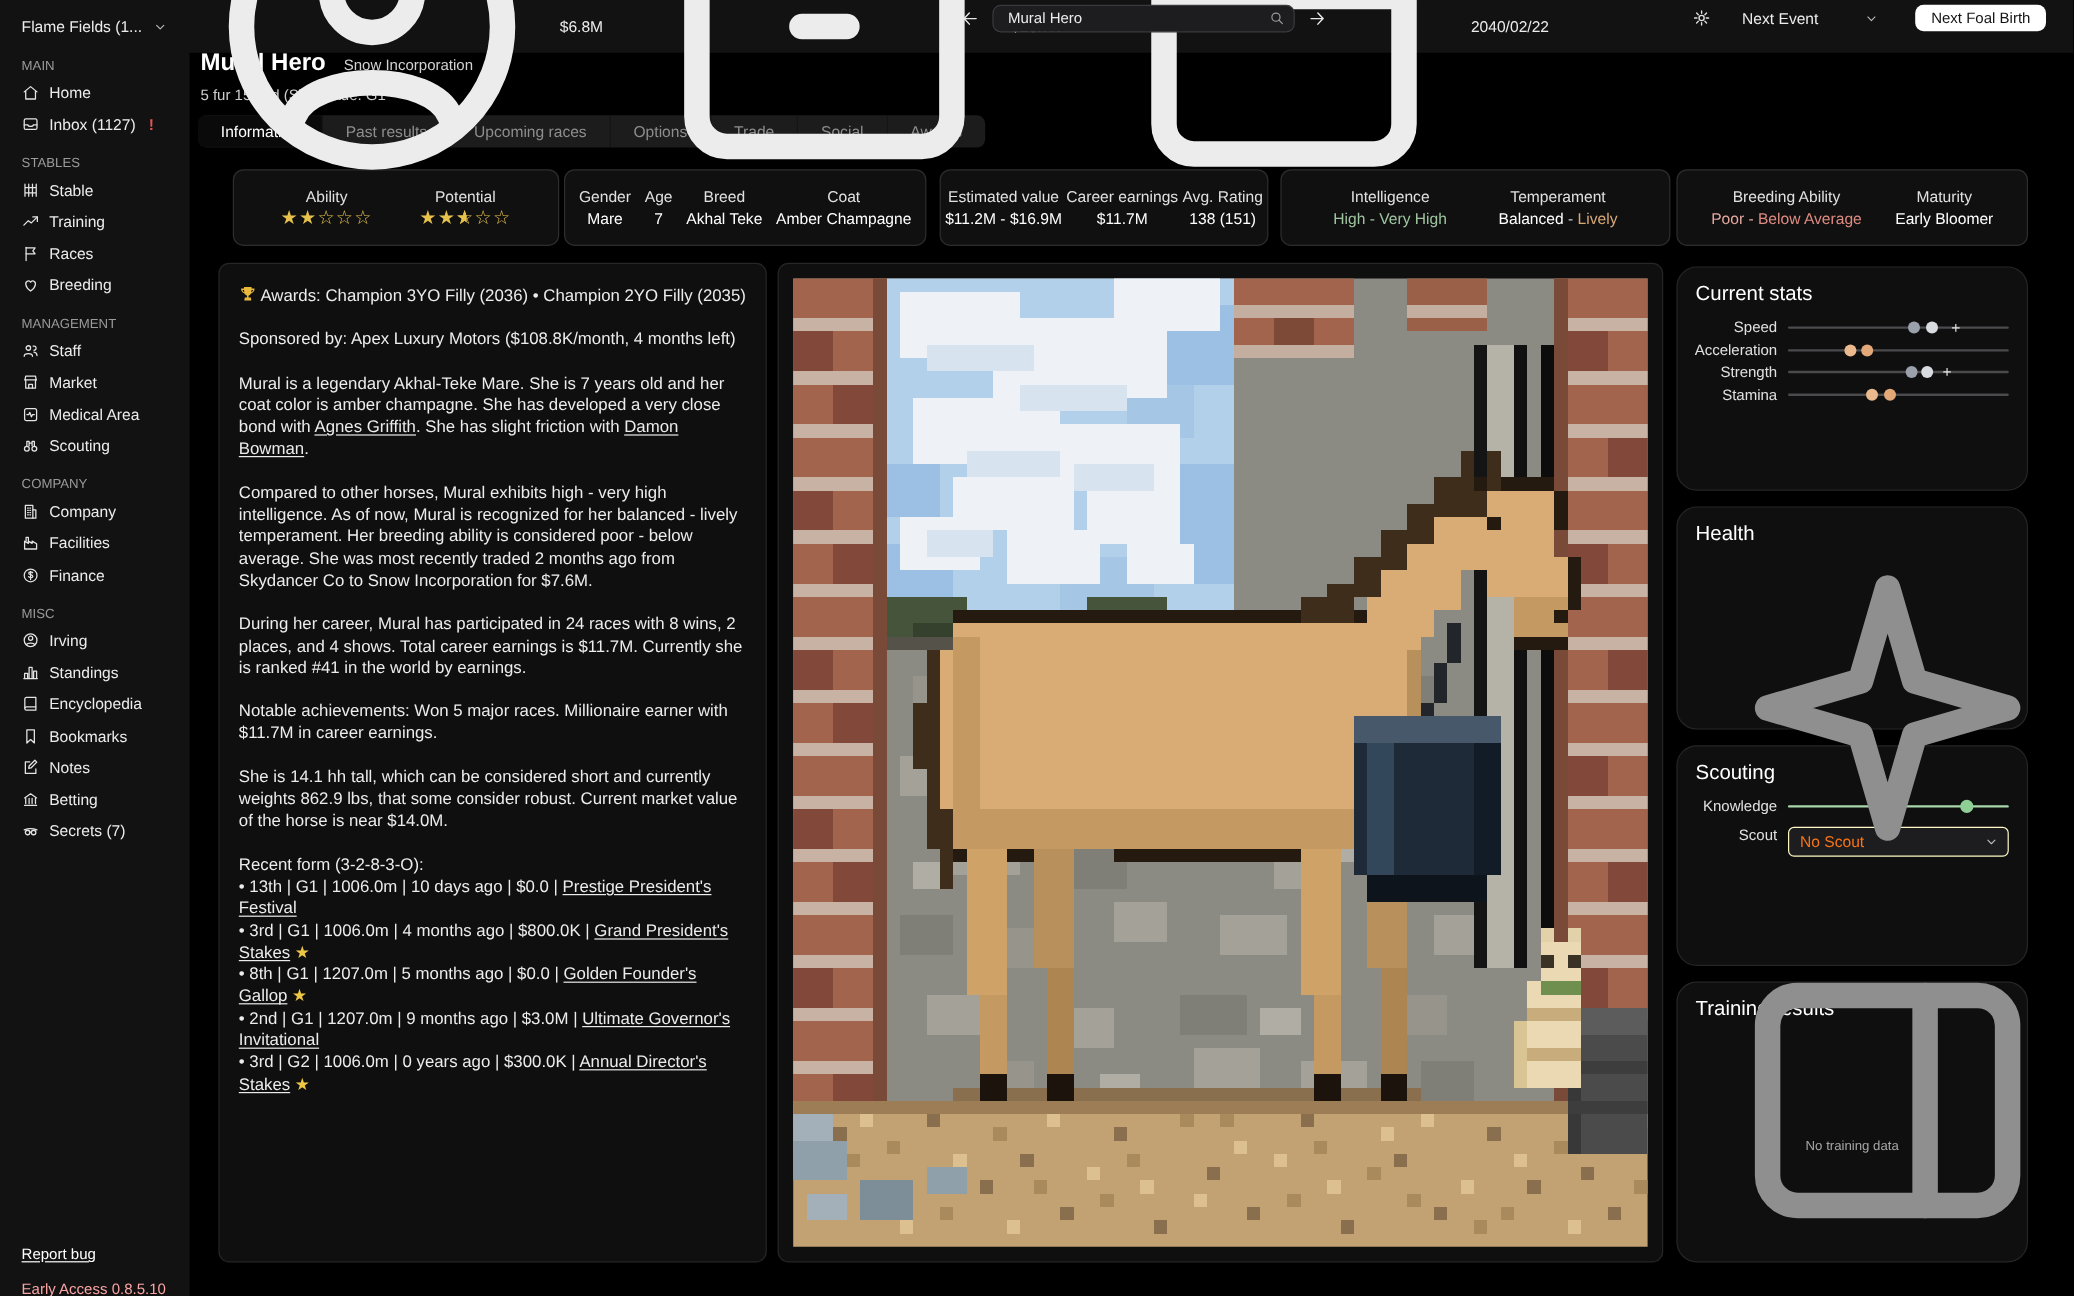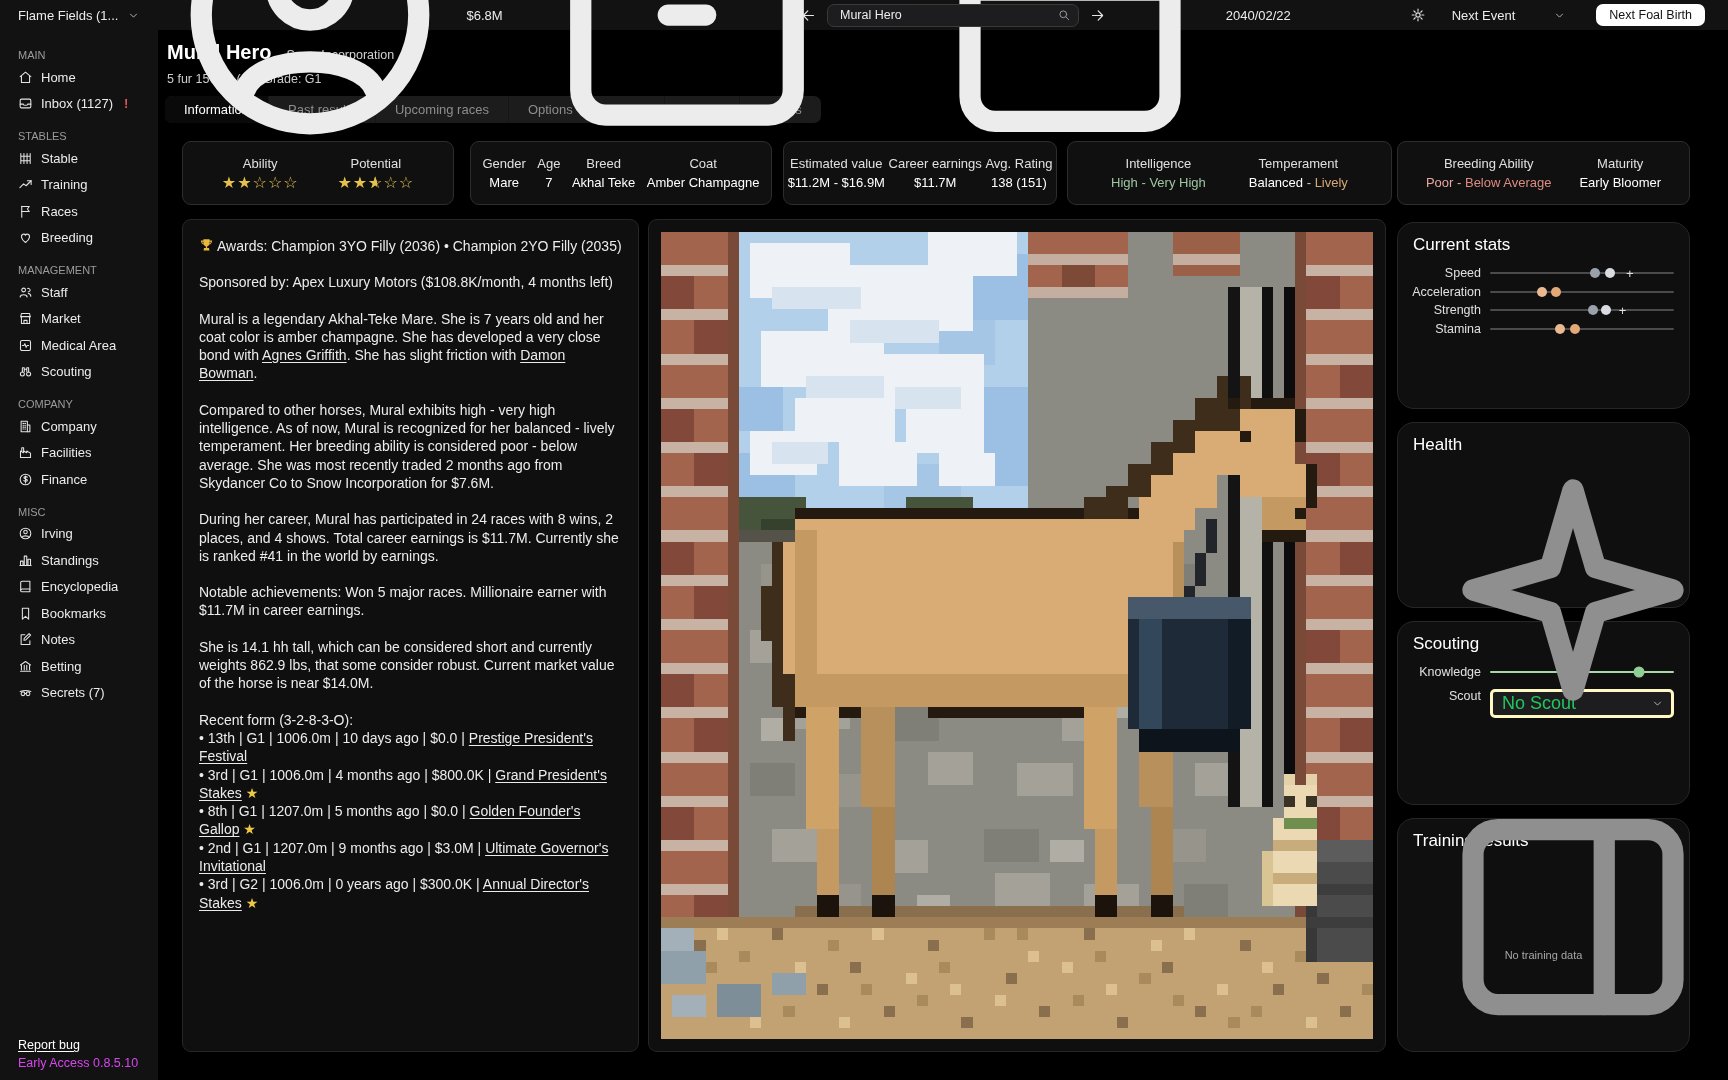--- a/index.html
+++ b/index.html
@@ -1,20 +1,20 @@
 <!DOCTYPE html>
 <html><head>
 <meta charset="utf-8">
 <style>
   html,body{margin:0;padding:0;background:#000;font-family:"Liberation Sans",sans-serif;}
   #app{position:relative;width:1728px;height:1080px;background:#000;overflow:hidden;color:#ececec;}
   svg{display:block}
   .icn{width:15px;height:15px;flex:none}
   
-  .topbar{position:absolute;left:0;top:0;width:1728px;height:30px;background:#121213;display:flex;align-items:center;font-size:13px;color:#ececec;z-index:5}
+  .topbar{position:absolute;left:0;top:0;width:1728px;height:44px;background:#121213;display:flex;align-items:center;font-size:13px;color:#ececec;z-index:5}
   .tb-group{display:flex;align-items:center;gap:6px}
   .tb-company{margin-left:18px;display:flex;align-items:center;gap:9px;cursor:pointer}
   .chev{width:13px;height:13px;color:#bdbdbd}
   .tb-money{margin-left:20px}
   .tb-weekly{margin-left:34px}
   .tb-date{margin-left:36px}
   .tb-search{position:absolute;left:800px;top:0;height:30px;display:flex;align-items:center;gap:10px}
   .nav-arrow{width:17px;height:17px;color:#e8e8e8;cursor:pointer}
   .search-box{position:relative;width:250px;height:21px;background:#1d1d1f;border:1px solid #3a3a3c;border-radius:7px}
   .search-box input{position:absolute;inset:0;background:transparent;border:none;outline:none;color:#ececec;font-size:12.5px;padding:0 28px 0 12px;font-family:"Liberation Sans",sans-serif}
@@ -25,21 +25,21 @@
   .ne-chev{margin-left:38px;cursor:pointer}
   .foal-btn{margin-left:30px;height:22px;background:#fff;color:#141414;border-radius:7px;display:flex;align-items:center;padding:0 13px;font-size:12.5px;font-weight:400;cursor:pointer}
   
   .sidebar{position:absolute;left:0;top:30px;width:158px;bottom:0;background:#121213;padding-top:6px;box-sizing:border-box}
   .sec-title{font-size:11px;color:#9b9b9b;margin:13px 0 3px 18px}
   .side-item{display:flex;align-items:center;gap:8px;height:26.5px;padding-left:18px;font-size:13px;color:#ececec;cursor:pointer}
   .side-item .icn{color:#e4e4e4}
   .badge{color:#e25555;font-weight:700;margin-left:3px}
   .side-footer{position:absolute;left:18px;top:1038px;font-size:12.5px;color:#fff;z-index:6}
   .report-bug{text-decoration:underline;text-underline-offset:2px;cursor:pointer}
-  .version{margin-top:4px;color:#d946ef}
+  .version{margin-top:15px;color:#fca5a5}
   
   .page-head{position:absolute;left:167px;top:41px}
   .ph-row{display:flex;align-items:baseline;gap:15px}
   .ph-title{font-size:20px;font-weight:700;color:#fff}
   .ph-owner{font-size:12.5px;color:#d2d2d2}
   .ph-sub{margin-top:8px;font-size:12.5px;color:#cdcdcd;display:flex;gap:10px}
   
   .tabs{position:absolute;left:165px;top:96px;height:27px;display:flex;background:#1c1c1d;border-radius:7px;overflow:hidden}
   .tab{display:flex;align-items:center;padding:0 19px;font-size:13px;color:#8d8d8d;border-right:1px solid #151516;cursor:pointer}
   .tab:last-child{border-right:none}
@@ -74,21 +74,21 @@
   #card-training{top:818px;height:234px}
   .rtitle{font-size:17px;color:#fff;margin:12px 0 9px 15px}
   .srow{display:flex;align-items:center;height:18.5px;margin-right:15px}
   .slabel{width:83px;flex:none;text-align:right;font-size:12.5px;color:#e0e0e0;margin-right:9px}
   .strack{flex:1;position:relative;height:2px;border-radius:2px;background:#4b4b4d}
   .strack.green{background:#a9d7ab}
   .sdot{position:absolute;top:50%;width:10px;height:10px;border-radius:50%;transform:translate(-50%,-50%)}
   .sknob{position:absolute;top:50%;width:11px;height:11px;border-radius:50%;background:#8fcf96;transform:translate(-50%,-50%)}
   .splus{position:absolute;top:50%;transform:translate(-50%,-50%);color:#e0e0e0;font-size:13px;line-height:1}
   .scout-row{display:flex;align-items:flex-start;margin:7px 15px 0 0;height:24px}
-  .scout-select{flex:1;height:23px;background:#1d1d1f;border:3px solid #fef9c3;border-radius:5px;display:flex;align-items:center;justify-content:space-between;padding:0 7px 0 9px;font-size:18px;color:#22c55e;cursor:pointer}
+  .scout-select{flex:1;height:23px;background:#1d1d1f;border:1px solid #fef9c3;border-radius:5px;display:flex;align-items:center;justify-content:space-between;padding:0 7px 0 9px;font-size:13px;color:#f97316;cursor:pointer}
   .no-data{position:absolute;left:0;right:0;top:130px;text-align:center;font-size:11px;color:#a6a6a6}
   
   .edge{position:absolute;right:5px;top:440px;display:flex;flex-direction:column;gap:27px;color:#8f8f8f}
   .edge svg{width:17px;height:17px;cursor:pointer}
 </style>
 </head>
 <body>
 
 <div id="app">
 
@@ -340,21 +340,21 @@
   <div class="tabs">
       <div class="tab active">Information</div>
       <div class="tab">Past results</div>
       <div class="tab">Upcoming races</div>
       <div class="tab">Options</div>
       <div class="tab">Trade</div>
       <div class="tab">Social</div>
       <div class="tab">Awards</div>
     </div>
 
-  <div class="scard" style="left:182px;width:272px">
+  <div class="scard" style="left:194px;width:272px">
     <div class="cell">
       <span class="cl">Ability</span>
       <span class="stars-row">
           <span class="star">★</span>
           <span class="star">★</span>
           <span class="star">☆</span>
           <span class="star">☆</span>
           <span class="star">☆</span>
         </span>
     </div>

